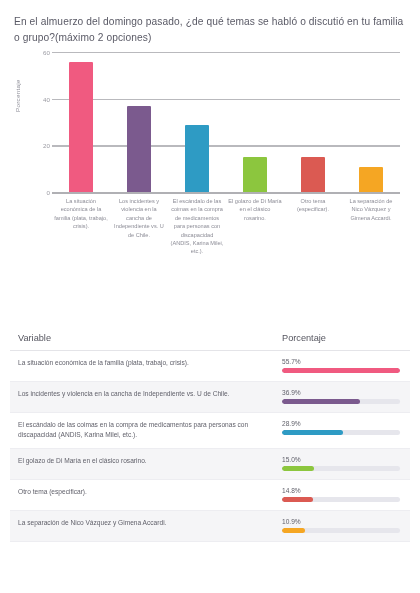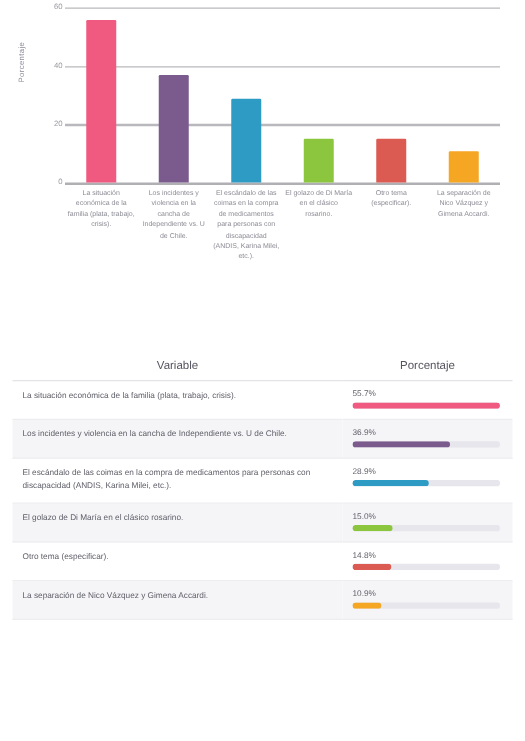--- a/index.html
+++ b/index.html
@@ -122,21 +122,21 @@
     margin-top: 6px;
     padding: 0 10px;
   }
 
   .table {
     width: 100%;
     border-collapse: collapse;
   }
 
   .thead-row th {
-    text-align: center;
+    text-align: left;
     font-size: 9.2px;
     font-weight: 400;
     color: #55555f;
     padding: 6px 8px 7px 8px;
     border-bottom: 1px solid #e4e4e8;
   }
 
   .th-variable { width: 66%; }
   .th-pct { width: 34%; }
 
@@ -178,20 +178,21 @@
     top: 0;
     bottom: 0;
     border-radius: 3px;
   }
 </style>
 </head>
 <body>
 
 <div class="page">
 
+  <div class="question-title">En el almuerzo del domingo pasado, ¿de qué temas se habló o discutió en tu familia o grupo?(máximo 2 opciones)</div>
 
   <div class="chart-block">
 
     <div class="y-axis-title">Porcentaje</div>
 
     <div class="chart-area" id="chart-area">
 
     <div class="gridline baseline" style="top: 140px;"></div>
         <div class="y-tick" style="top: 140px;">0</div>
         <div class="gridline" style="top: 93.3333px;"></div>

